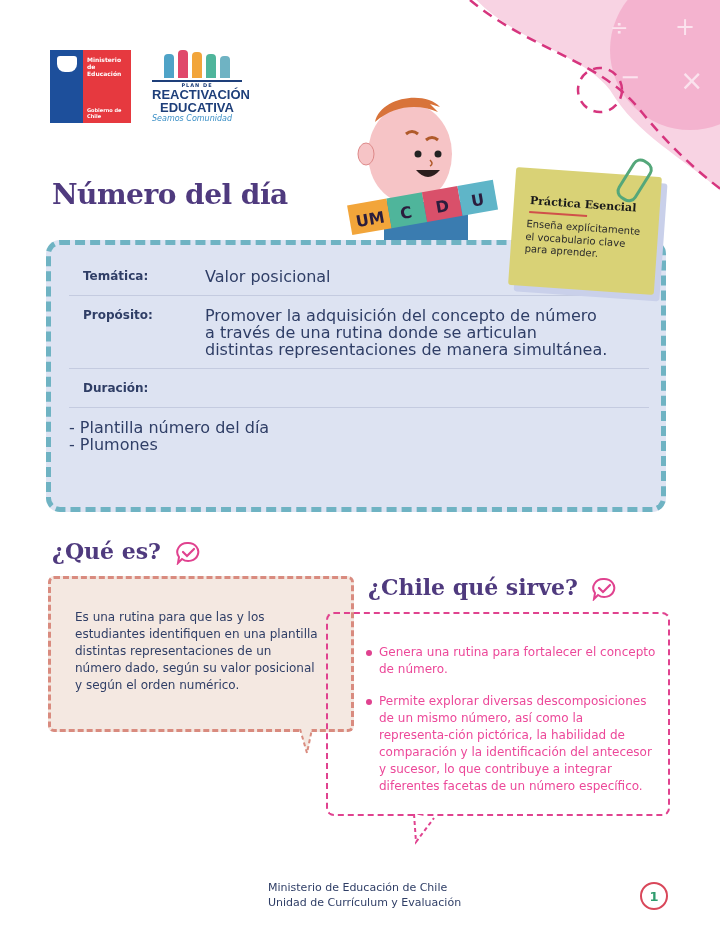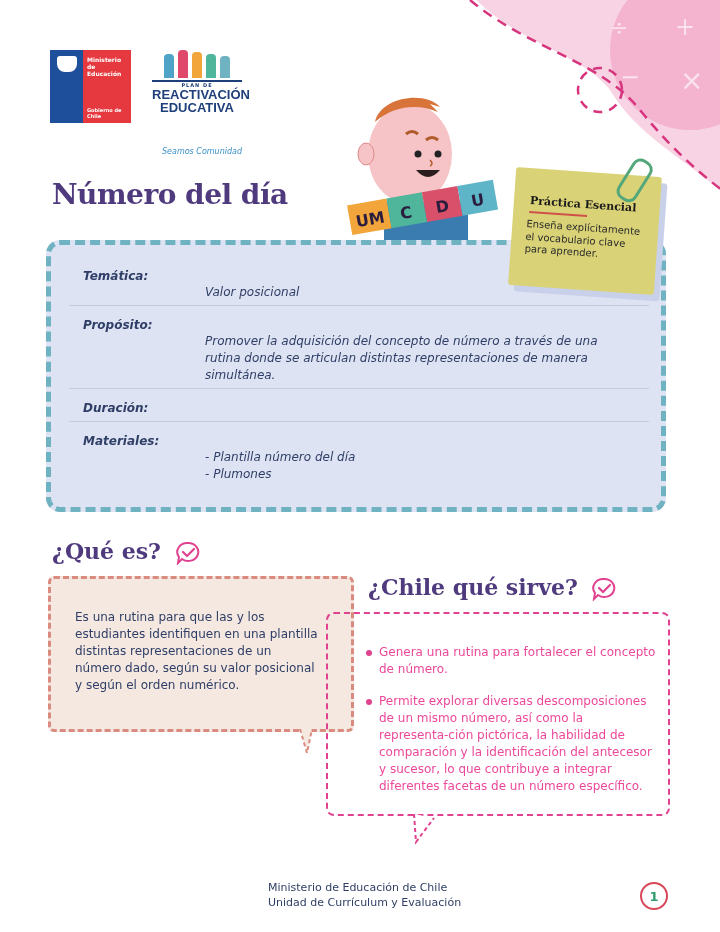--- a/index.html
+++ b/index.html
@@ -22,42 +22,42 @@
   .mineduc .red { flex: 1; background: #e6393f; position: relative; color: #fff; }
   .mineduc .red .t1 { position:absolute; left:4px; top:6px; font-size:6px; font-weight:bold; line-height:7px; }
   .mineduc .red .t2 { position:absolute; left:4px; bottom:4px; font-size:5px; font-weight:bold; }
   .crest { width: 20px; height: 16px; background: #fff; border-radius: 3px 3px 8px 8px; }
 
   .reactiv { left: 152px; top: 48px; width: 90px; height: 78px; }
   .hands { display:flex; gap:4px; justify-content:center; height: 30px; align-items:flex-end; }
   .hand { width: 10px; border-radius: 4px 4px 0 0; }
   .reactiv .plan { text-align:center; font-size:5px; font-weight:bold; color:#1e3f7a; margin-top:2px; letter-spacing:1px; border-top:2px solid #1e3f7a; }
   .reactiv .big { text-align:center; font-family:"Liberation Sans", sans-serif; font-weight:bold; font-size:13px; line-height:13px; color:#1e3f7a; }
-  .reactiv .script { text-align:right; font-size:8px; color:#3a8fc6; font-style: italic; margin-top: 33px; }
+  .reactiv .script { text-align:left; font-size:8px; color:#3a8fc6; font-style: italic; }
 
   
   .page-title {
     left: 52px; top: 178px; font-family: "DejaVu Serif", serif; font-weight: bold;
     font-size: 28px; color: #4f3a7e; letter-spacing: -0.5px;
   }
 
   
   .boy { left: 330px; top: 92px; width: 190px; height: 150px; }
 
   
   .info-card {
     left: 46px; top: 240px; width: 620px; height: 272px;
     background: #dde3f2; border-radius: 14px;
     border: 5px dashed #6fb3c3; box-sizing: border-box;
   }
   .info-table { position: absolute; left: 18px; top: 12px; width: 580px; }
-  .info-row { display: flex; border-bottom: 1px solid #c4cbe0; padding: 11px 0 4px 0; font-style: italic; }
+  .info-row { display: flex; border-bottom: 1px solid #c4cbe0; padding: 11px 0 10px 0; }
   .info-row:last-child { border-bottom: none; }
   .info-row .lbl { width: 122px; padding-left: 14px; font-size: 12px; font-weight: bold; color: #2f3e66; line-height: 17px; }
-  .info-row .val { flex: 1; font-size: 12px; color: #2f3e66; line-height: 17px; margin-top: 16px; }
+  .info-row .val { flex: 1; font-size: 16px; color: #2f3e66; line-height: 17px; }
 
   
   .sticky {
     left: 512px; top: 172px; width: 146px; height: 118px;
     background: #d9d276; transform: rotate(4deg); border-radius: 3px;
     box-shadow: 6px 6px 0 #c9d0ea;
   }
   .sticky .st-title { position: absolute; left: 16px; top: 26px; font-family: "DejaVu Serif", serif; font-weight: bold; font-size: 11px; color: #1a1a1a; }
   .sticky .st-line { position: absolute; left: 16px; top: 43px; width: 58px; height: 2px; background: #d0504a; }
   .sticky .st-body { position: absolute; left: 14px; top: 50px; width: 125px; font-size: 10px; line-height: 12.5px; color: #2d2d2d; }
@@ -165,21 +165,20 @@
       <div class="val">Valor posicional</div>
     </div>
     <div class="info-row">
       <div class="lbl">Propósito:</div>
       <div class="val" style="padding-right:40px">Promover la adquisición del concepto de número a través de una rutina donde se articulan distintas representaciones de manera simultánea.</div>
     </div>
     <div class="info-row">
       <div class="lbl">Duración:</div>
     </div>
     <div class="info-row">
-      <div class="lbl">Materiales:</div>
       <div class="val">
         <div>- Plantilla número del día</div>
         <div>- Plumones</div>
       </div>
     </div>
   </div>
 </div>
 
 <div class="abs sticky">
   <div class="clip"></div>

